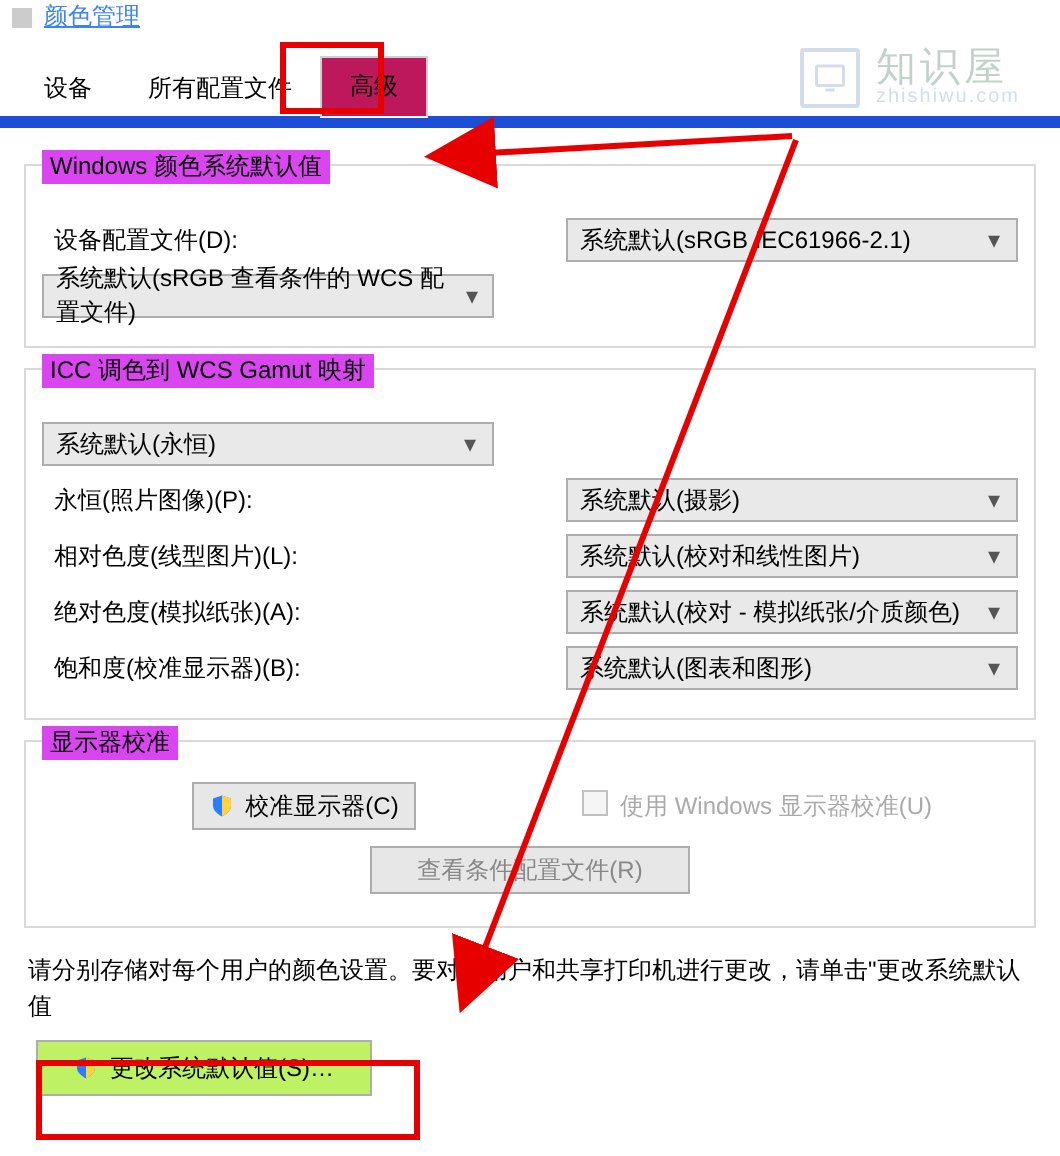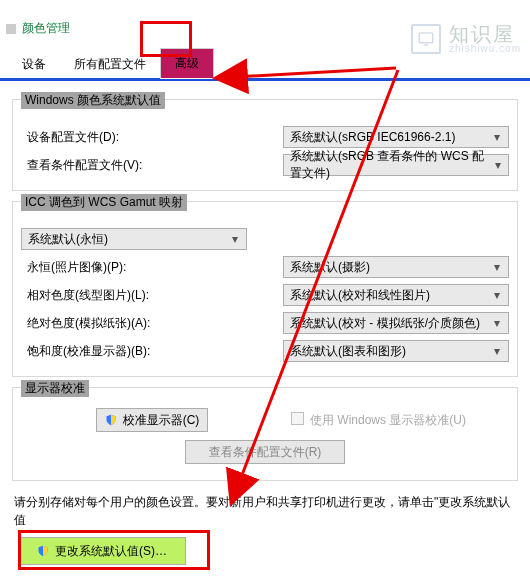--- a/index.html
+++ b/index.html
@@ -1,45 +1,45 @@
 <!DOCTYPE html>
 <html><head>
 <meta charset="utf-8">
 <style>
   * { box-sizing: border-box; }
   html, body { margin: 0; padding: 0; }
   body { font-family: "Microsoft YaHei", "Segoe UI", Tahoma, sans-serif; font-size: 12px; color: #000; background: #fff; width: 530px; height: 578px; overflow: hidden; position: relative; }
-  .titlebar { padding: 20px 6px 0 6px; font-size: 12px; color: #15803d; display:flex; align-items:center; gap:6px; }
+  .titlebar { padding: 0 6px 0 6px; font-size: 12px; color: #3b82f6; display:flex; align-items:center; gap:6px;text-decoration:underline; }
   .titlebar .icon { width:10px; height:10px; background:#000; display:inline-block; opacity:.2; }
-  .tabs { display: flex; align-items: flex-end; padding: 6px 8px 0 8px; border-bottom: 3px solid #1d4ed8; margin-top:4px; }
+  .tabs { display: flex; align-items: flex-end; padding: 6px 8px 0 8px; border-bottom: 6px solid #1d4ed8; margin-top:4px; }
   .tab { padding: 6px 14px 6px 14px; font-size: 12px; color: #000; cursor: default; position:relative; top:1px; }
   .tab.active { border: 1px solid #d0d0d0; border-bottom: 1px solid #fff; background: #be185d; }
   .redbox { position:absolute; border:3px solid #e60000; pointer-events:none; }
   .redbox.tabbox { left:140px; top:21px; width:52px; height:36px; }
   .redbox.btnbox { left:18px; top:530px; width:192px; height:40px; }
   .content { padding: 8px 10px 6px 10px; position:relative; }
   .group { border: 1px solid #d9d9d9; margin: 10px 2px 0 2px; padding: 20px 8px 8px 8px; position: relative; }
-  .group-label { position: absolute; top: -8px; left: 8px; background: #a3a3a3; padding: 0 4px; font-size: 12px; }
+  .group-label { position: absolute; top: -8px; left: 8px; background: #d946ef; padding: 0 4px; font-size: 12px; }
   .row { display: flex; align-items: center; margin: 6px 0; }
   .row .lbl { width: 262px; padding-left: 6px; font-size: 12px; }
   .combo { flex: 1; height: 22px; border: 1px solid #adadad; background: #e9e9e9; display: flex; align-items: center; justify-content: space-between; padding: 0 4px 0 6px; font-size: 12px; max-width: 226px; }
   .combo .chev { width: 14px; text-align: center; color: #555; }
   .btnrow { display:flex; margin:6px 0; }
   .btn { height: 24px; border: 1px solid #adadad; background: #e7e7e7; display: inline-flex; align-items: center; justify-content: center; padding: 0 8px; font-size: 12px; }
   .btn.center { margin: 2px auto; min-width:160px; }
   .shield { display:inline-block; width:12px; height:12px; margin-right:6px; }
   .shield svg { display:block; }
   .checkbox-row { display:flex; align-items:flex-start; font-size:12px; color:#aaa; }
   .chk { width:13px; height:13px; border:1px solid #c0c0c0; margin:0 6px 0 8px; background:#f5f5f5; }
   .split { display:flex; align-items:center; }
   .split .left { width: 262px; display:flex; justify-content:center; }
   .split .right { flex:1; }
   .hint { margin: 12px 4px 0 4px; font-size: 12px; line-height:1.5; }
   .big-btn { margin: 8px 8px 0 8px; height: 28px; border:1px solid #adadad; background:#bef264; display:inline-flex; align-items:center; padding:0 18px; font-size:12px; }
-  .watermark { position:absolute; right:9px; top:24px; display:flex; align-items:center; gap:8px; opacity:.45; }
+  .watermark { position:absolute; right:20px; top:24px; display:flex; align-items:center; gap:8px; opacity:.45; }
   .wm-icon { width:30px; height:30px; border:2px solid #9fb6cf; display:flex; align-items:center; justify-content:center; color:#9fb6cf; font-size:16px; border-radius:2px; }
   .wm-text { line-height:1; }
   .wm-text .zh { font-size:20px; color:#7b9a8e; letter-spacing:2px; }
   .wm-text .en { font-size:10px; color:#9fb6cf; letter-spacing:1px; }
   svg.arrow { position:absolute; left:0; top:0; width:530px; height:578px; pointer-events:none; }
 </style>
 </head>
 <body>
 
 <div class="titlebar">
@@ -71,21 +71,20 @@
   <div class="group">
     <div class="group-label">Windows 颜色系统默认值</div>
     <div class="row">
       <div class="lbl">设备配置文件(D):</div>
       <div class="combo">
         <span>系统默认(sRGB IEC61966-2.1)</span>
         <span class="chev">▾</span>
       </div>
     </div>
     <div class="row">
-      <div class="lbl">查看条件配置文件(V):</div>
       <div class="combo">
         <span>系统默认(sRGB 查看条件的 WCS 配置文件)</span>
         <span class="chev">▾</span>
       </div>
     </div>
   </div>
 
   <div class="group">
     <div class="group-label">ICC 调色到 WCS Gamut 映射</div>
     <div class="row">

